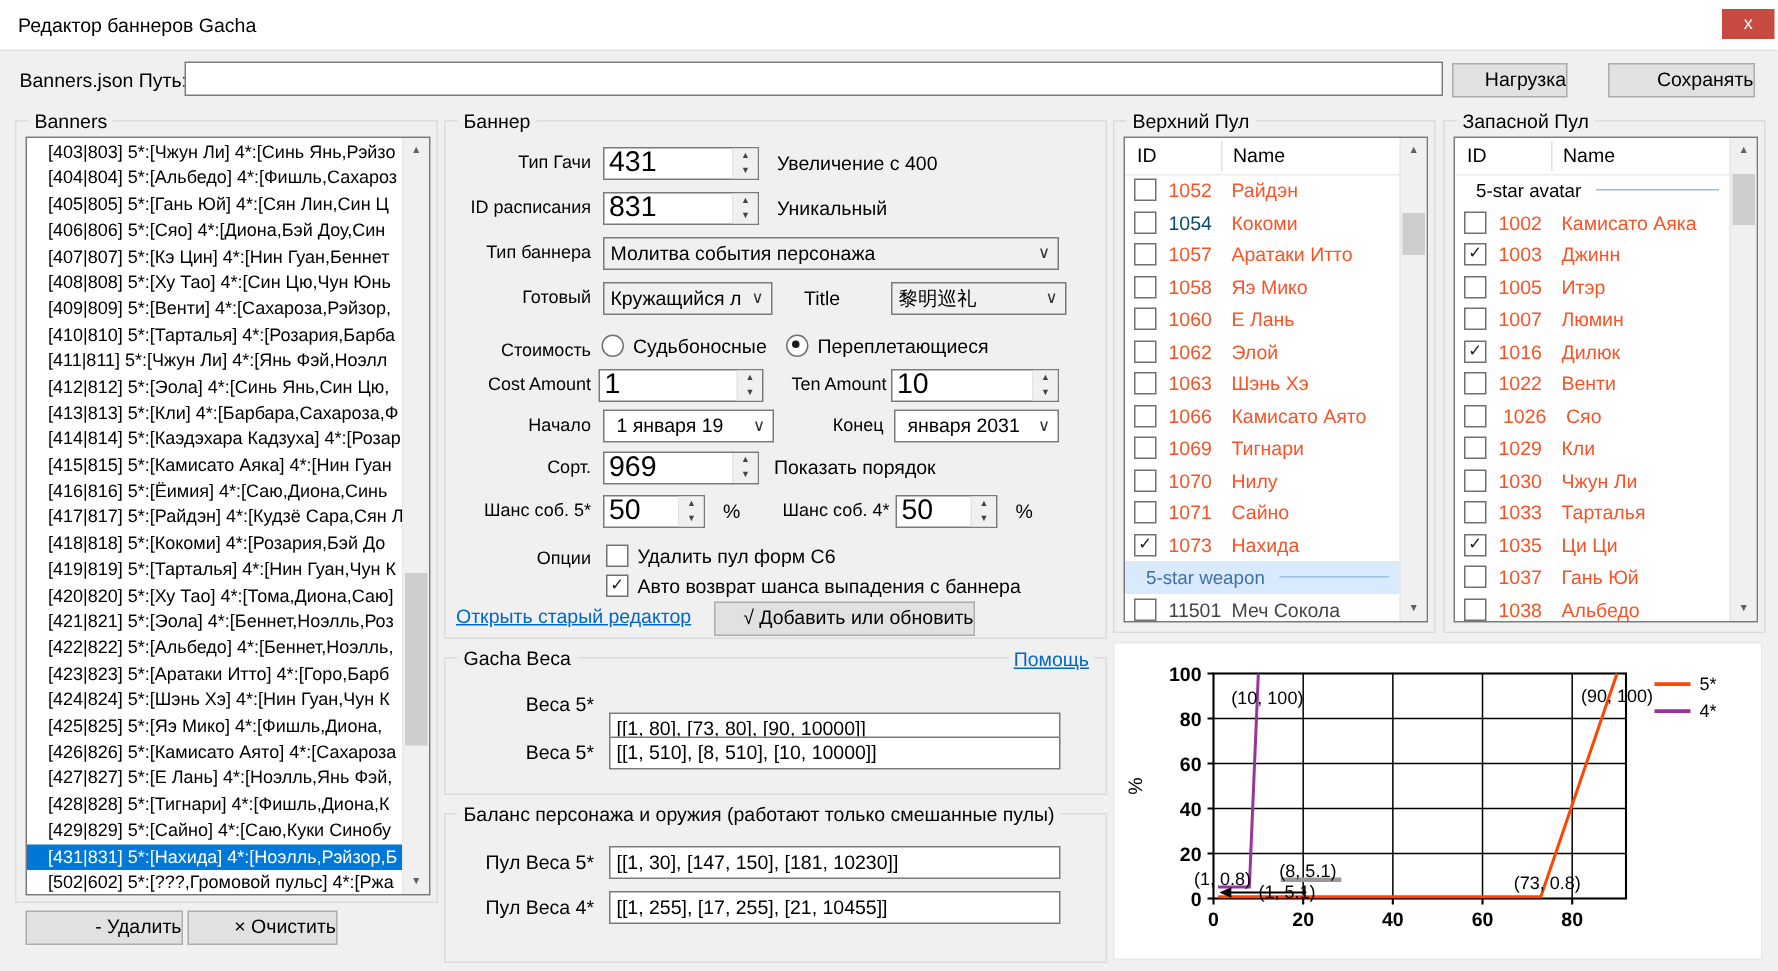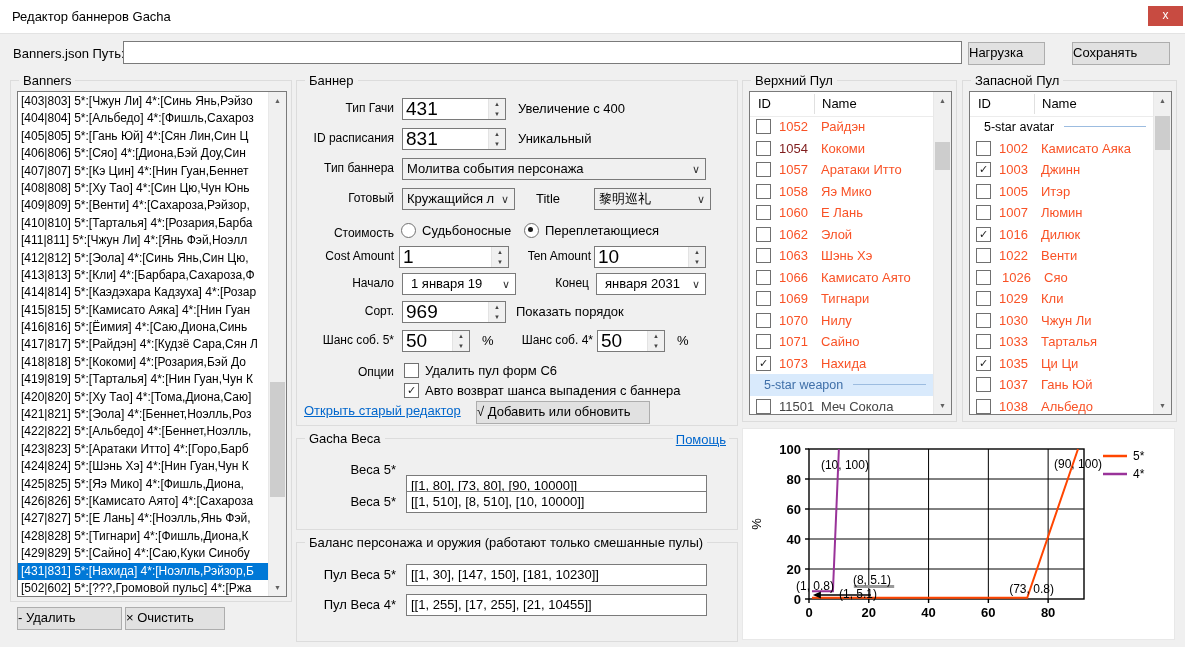--- a/index.html
+++ b/index.html
@@ -2,26 +2,26 @@
 <html><head>
 <meta charset="utf-8">
 <style>
   html,body{margin:0;padding:0;}
   body{width:1185px;height:647px;background:#f0f0f0;font-family:"Liberation Sans",sans-serif;position:relative;overflow:hidden;color:#000;}
   .titlebar{position:absolute;left:0;top:0;width:1185px;height:33px;background:#ffffff;border-bottom:1px solid #e3e3e3;}
   .title-text{position:absolute;left:12px;top:9px;font-size:13px;}
   .close-btn{position:absolute;right:2px;top:6px;width:35px;height:20px;background:#c84b41;color:#fff;font-size:12px;text-align:center;line-height:19px;cursor:default;}
   .tb-label{position:absolute;left:13px;top:46px;font-size:13px;}
   .tb-input{position:absolute;left:123px;top:41px;width:833px;height:21px;background:#fff;border:1px solid #7a7a7a;font-size:13px;padding-left:4px;}
-  .btn{position:absolute;background:#e1e1e1;border:1px solid #adadad;font-size:13px;text-align:left;}
+  .btn{position:absolute;background:#e1e1e1;border:1px solid #adadad;font-size:13px;text-align:right;}
   .group{position:absolute;border:1px solid #dcdcdc;}
   .group-title{position:absolute;top:-8px;left:8px;background:#f0f0f0;padding:0 4px;font-size:13px;white-space:nowrap;}
   .listbox{position:absolute;background:#fff;border:1px solid #7a7a7a;overflow:hidden;}
   .lb-rows{position:absolute;left:0;top:1px;right:17px;bottom:0;overflow:hidden;}
-  .lb-item{height:17.4px;line-height:17.4px;font-size:12px;padding-left:3px;white-space:nowrap;overflow:hidden;}
+  .lb-item{height:17.4px;line-height:17.4px;font-size:12px;padding-left:14px;white-space:nowrap;overflow:hidden;}
   .lb-item.sel{background:#0078d7;color:#fff;}
   .vscroll{position:absolute;right:0;top:0;bottom:0;width:17px;background:#f0f0f0;border-left:1px solid #e8e8e8;}
   .sb-btn{position:absolute;left:0;width:17px;height:17px;font-size:7px;color:#606060;text-align:center;line-height:17px;}
   .sb-up{top:0;} .sb-down{bottom:0;}
   .sb-thumb{position:absolute;left:1px;width:15px;background:#cdcdcd;}
   .flabel{position:absolute;font-size:12px;text-align:right;white-space:nowrap;}
   .fhint{position:absolute;font-size:13px;white-space:nowrap;}
   .spin{position:absolute;height:22px;background:#fff;border:1px solid #7a7a7a;display:flex;box-sizing:border-box;}
   .spin-val{flex:1;font-size:19px;line-height:20px;padding-left:3px;overflow:hidden;white-space:nowrap;}
   .spin-ud{width:16px;border-left:1px solid #e3e3e3;display:flex;flex-direction:column;}
@@ -254,21 +254,21 @@
       <span class="ph-name">Name</span>
     </div>
     <div class="pool-rows" id="upper-pool-rows">
         <div class="pool-row">
           <span class="cbx"></span>
           <span class="pr-id" style="color: rgb(249, 82, 38);">1052</span>
           <span class="pr-name" style="color: rgb(249, 82, 38);">Райдэн</span>
         </div>
         <div class="pool-row">
           <span class="cbx"></span>
-          <span class="pr-id" style="color: #7f1d1d;">1054</span>
+          <span class="pr-id" style="color: #0c4a6e;">1054</span>
           <span class="pr-name" style="color: rgb(249, 82, 38);">Кокоми</span>
         </div>
         <div class="pool-row">
           <span class="cbx"></span>
           <span class="pr-id" style="color: rgb(249, 82, 38);">1057</span>
           <span class="pr-name" style="color: rgb(249, 82, 38);">Аратаки Итто</span>
         </div>
         <div class="pool-row">
           <span class="cbx"></span>
           <span class="pr-id" style="color: rgb(249, 82, 38);">1058</span>

